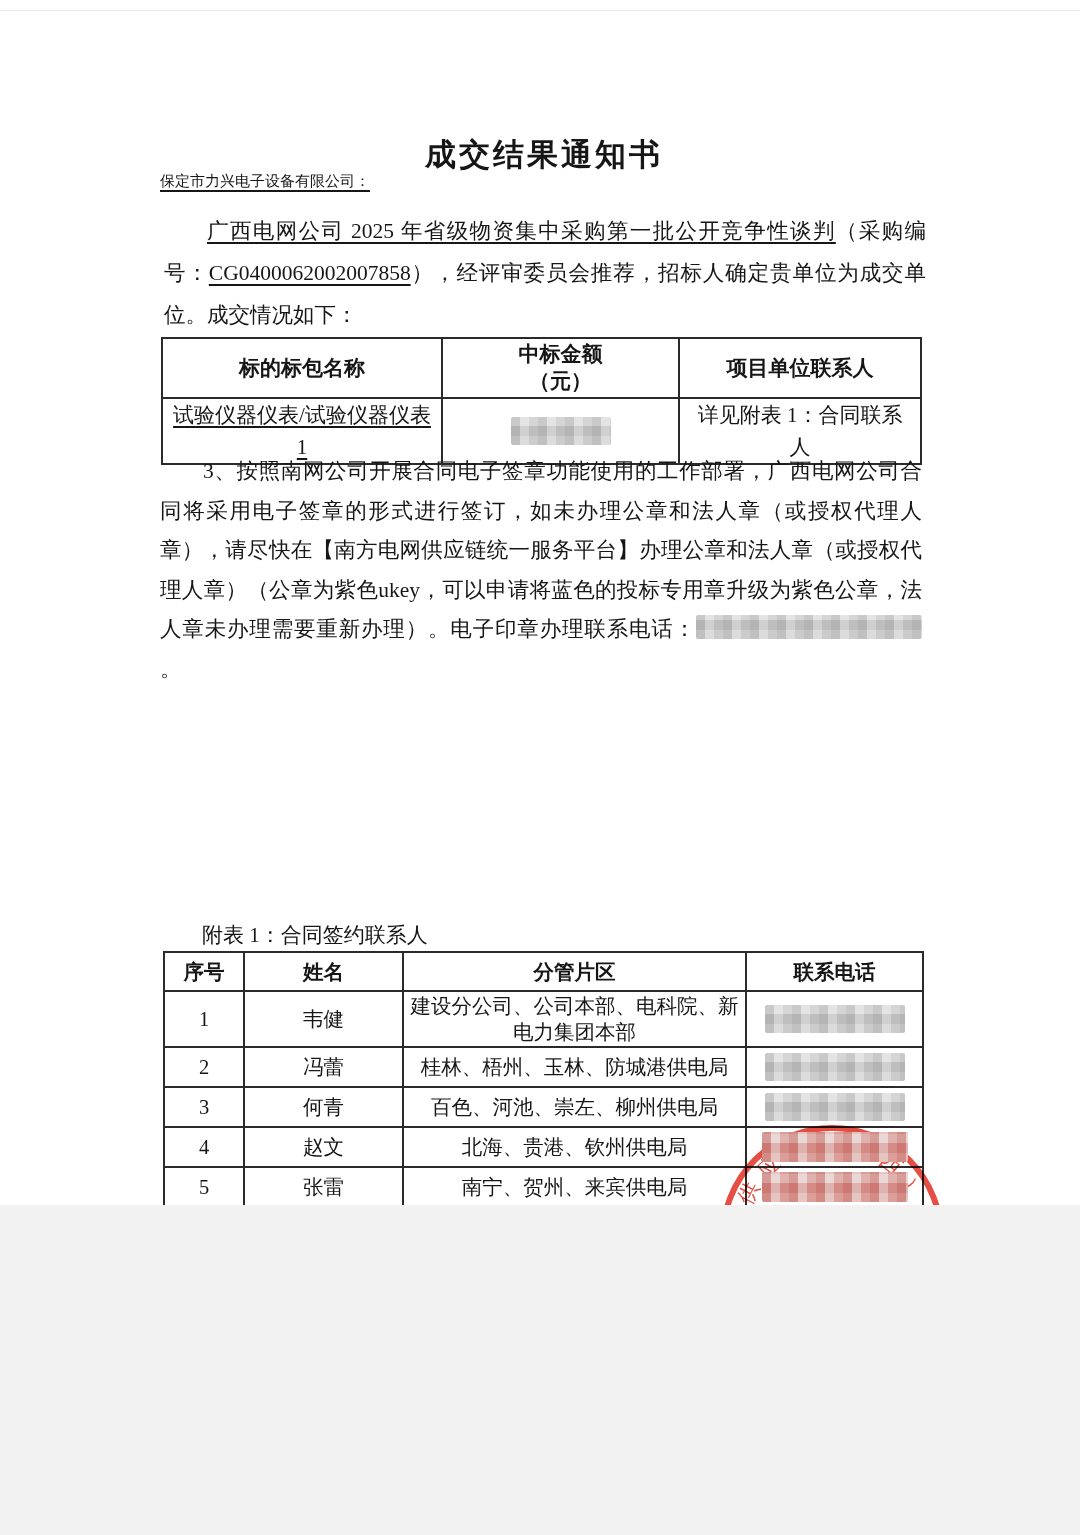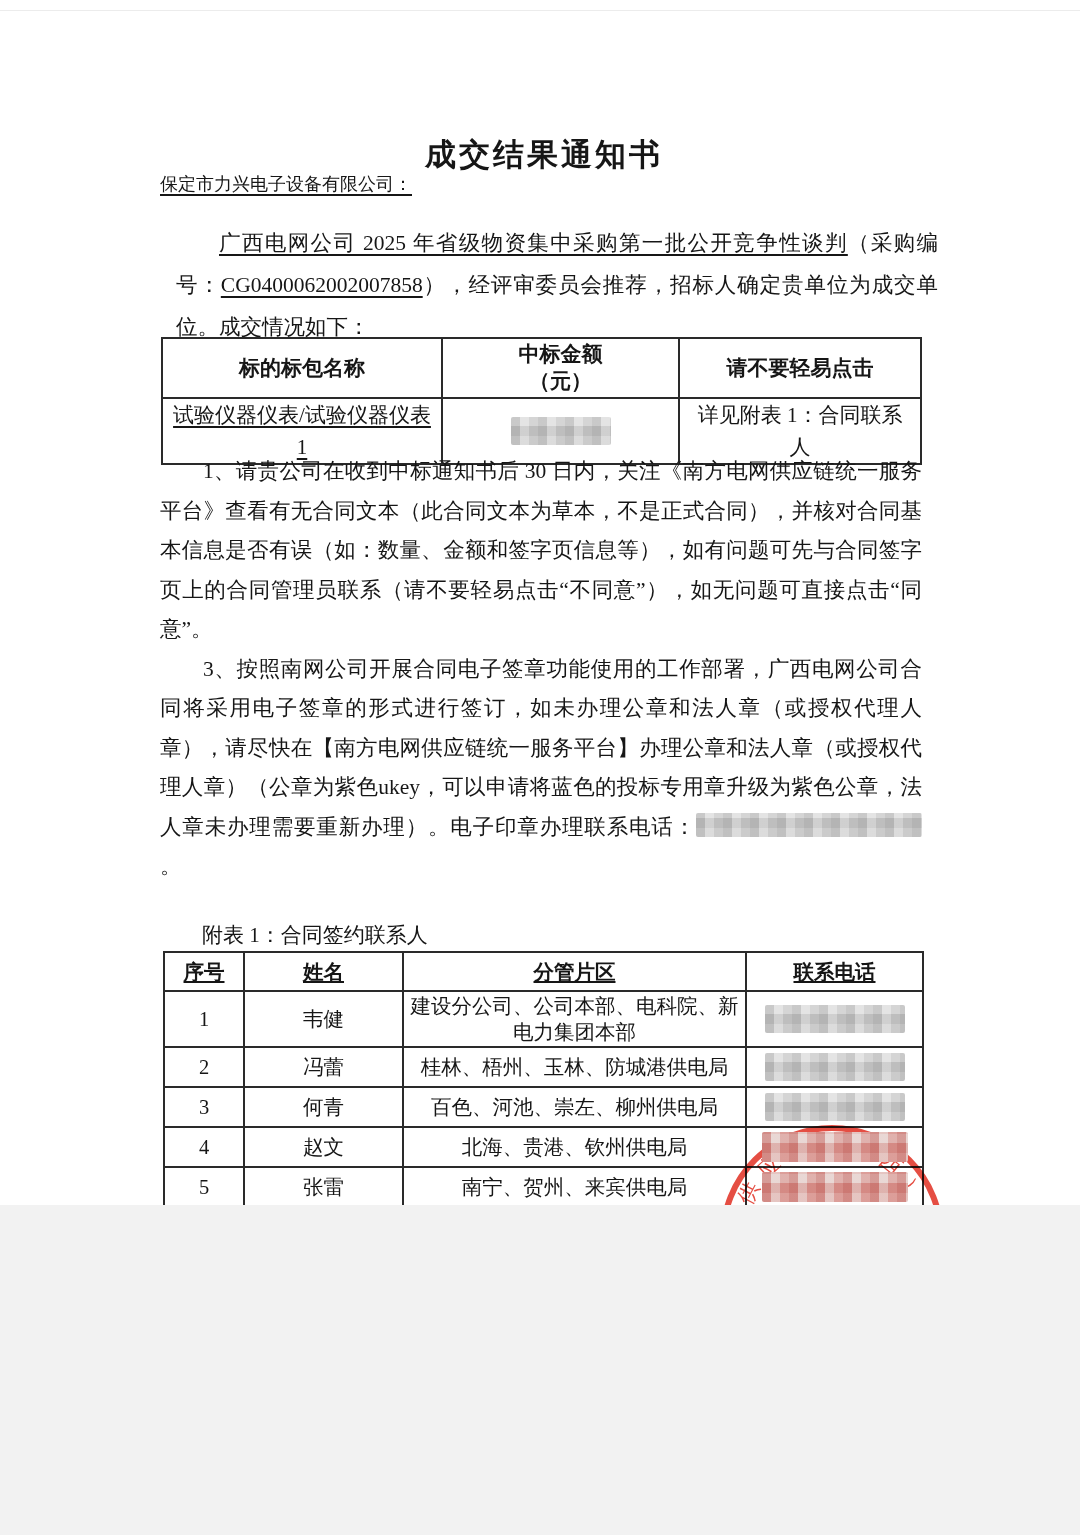--- a/index.html
+++ b/index.html
@@ -2,42 +2,42 @@
 <html><head>
 <meta charset="utf-8">
 <style>
   html,body{margin:0;padding:0;background:#f2f2f2;}
   .page{position:relative;width:1080px;height:1205px;margin:0 auto;background:#ffffff;
         font-family:"Liberation Serif","DejaVu Serif",serif;color:#161616;overflow:hidden;padding-left:8px;}
   .scan-edge{position:absolute;top:10px;left:0;width:100%;height:1px;background:#ececec;}
 
   .title{position:absolute;top:134px;left:0;width:100%;margin:0;text-align:center;
          font-size:31px;font-weight:bold;letter-spacing:3px;}
-  .addressee{position:absolute;top:172px;left:160px;font-size:18px;}
+  .addressee{position:absolute;top:172px;left:160px;font-size:15px;}
   .u{text-decoration:underline;text-underline-offset:4px;text-decoration-thickness:1.5px;}
 
-  .intro{position:absolute;top:206px;left:160px;width:762px;margin:16px;
+  .intro{position:absolute;top:206px;left:160px;width:762px;margin:4px;
          font-size:21.5px;line-height:42px;text-align:justify;text-indent:2em;}
 
   table{border-collapse:collapse;}
   .t1{position:absolute;top:337px;left:161px;}
   .t1 th,.t1 td{border:2px solid #2a2a2a;text-align:center;vertical-align:middle;
                 font-size:21px;padding:0 10px;}
   .t1 th{height:58px;font-weight:bold;line-height:27px;}
   .t1 td{height:56px;line-height:32px;}
 
   .paras{position:absolute;top:452px;left:160px;width:762px;}
   .paras p{margin:0;font-size:21.5px;line-height:39.5px;text-align:justify;text-indent:2em;}
 
   .caption{position:absolute;top:921px;left:160px;font-size:21px;text-indent:2em;}
 
   .t2{position:absolute;top:951px;left:163px;}
   .t2 th,.t2 td{border:2px solid #2a2a2a;text-align:center;vertical-align:middle;
                 font-size:20.5px;padding:0 6px;}
-  .t2 th{height:37px;font-weight:bold;text-decoration:underline;}
+  .t2 th{height:37px;font-weight:bold;}
   .t2 td{height:38px;line-height:26px;}
   .t2 tr.tall td{height:54px;}
 
   .signature{position:absolute;top:1312px;left:410px;font-size:21.5px;}
   .date-line{position:absolute;top:1324px;left:757px;font-size:21.5px;}
 
   .stamp{position:absolute;left:703px;top:1108px;mix-blend-mode:multiply;opacity:.9;}
 
   
   .rx{display:inline-block;border-radius:2px;position:relative;z-index:12;
@@ -72,36 +72,35 @@
         <col style="width:237px">
         <col style="width:242px">
       </colgroup>
     <tbody>
         <tr>
       <th>标的标包名称</th>
       <th>
         <div>中标金额</div>
         <div>（元）</div>
       </th>
-      <th>请不要轻易点击</th>
+      <th>项目单位联系人</th>
     </tr>
     <tr>
       <td>
         <span class="u">试验仪器仪表/试验仪器仪表 1</span>
       </td>
       <td>
         <span class="rx rx-amount"></span>
       </td>
       <td>详见附表 1：合同联系人</td>
     </tr>
   </tbody>
     </table>
 
   <div class="paras">
-    <p>1、请贵公司在收到中标通知书后 30 日内，关注《南方电网供应链统一服务平台》查看有无合同文本（此合同文本为草本，不是正式合同），并核对合同基本信息是否有误（如：数量、金额和签字页信息等），如有问题可先与合同签字页上的合同管理员联系（请不要轻易点击“不同意”），如无问题可直接点击“同意”。</p>
     <p><span>3、按照南网公司开展合同电子签章功能使用的工作部署，广西电网公司合同将采用电子签章的形式进行签订，如未办理公章和法人章（或授权代理人章），请尽快在【南方电网供应链统一服务平台】办理公章和法人章（或授权代理人章）（公章为紫色ukey，可以申请将蓝色的投标专用章升级为紫色公章，法人章未办理需要重新办理）。电子印章办理联系电话：</span><span class="rx rx-phone-inline"></span><span>。</span></p>
   </div>
 
   <div class="caption">附表 1：合同签约联系人</div>
 
   <table class="t2">
     <colgroup>
         <col style="width:80px">
         <col style="width:159px">
         <col style="width:343px">

